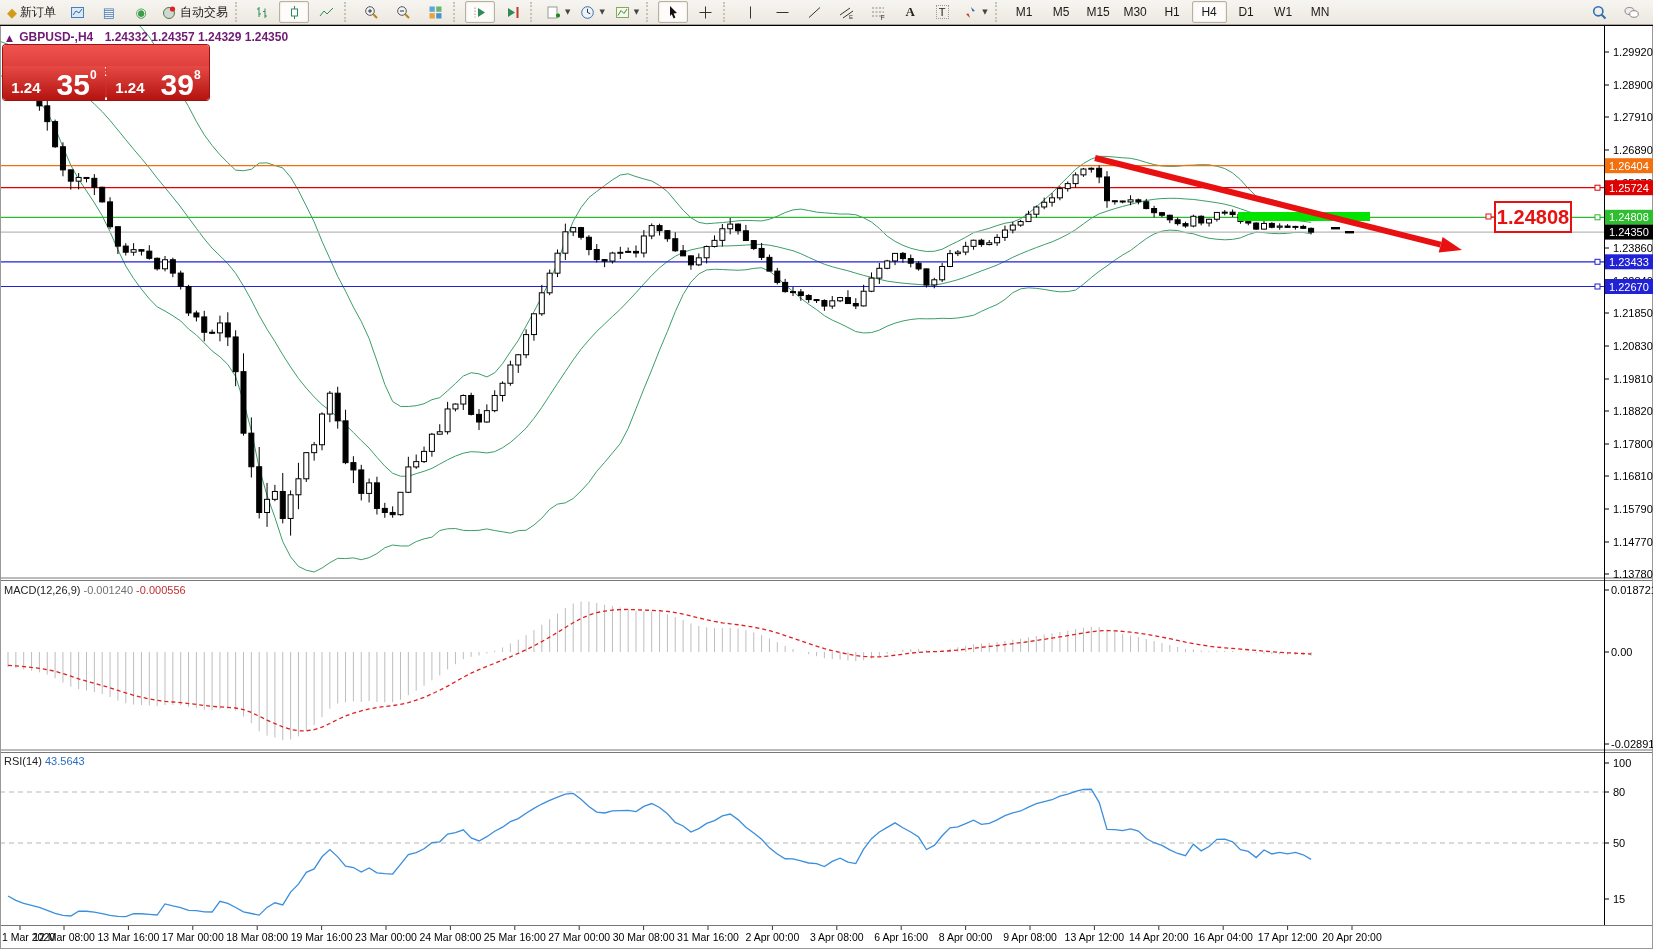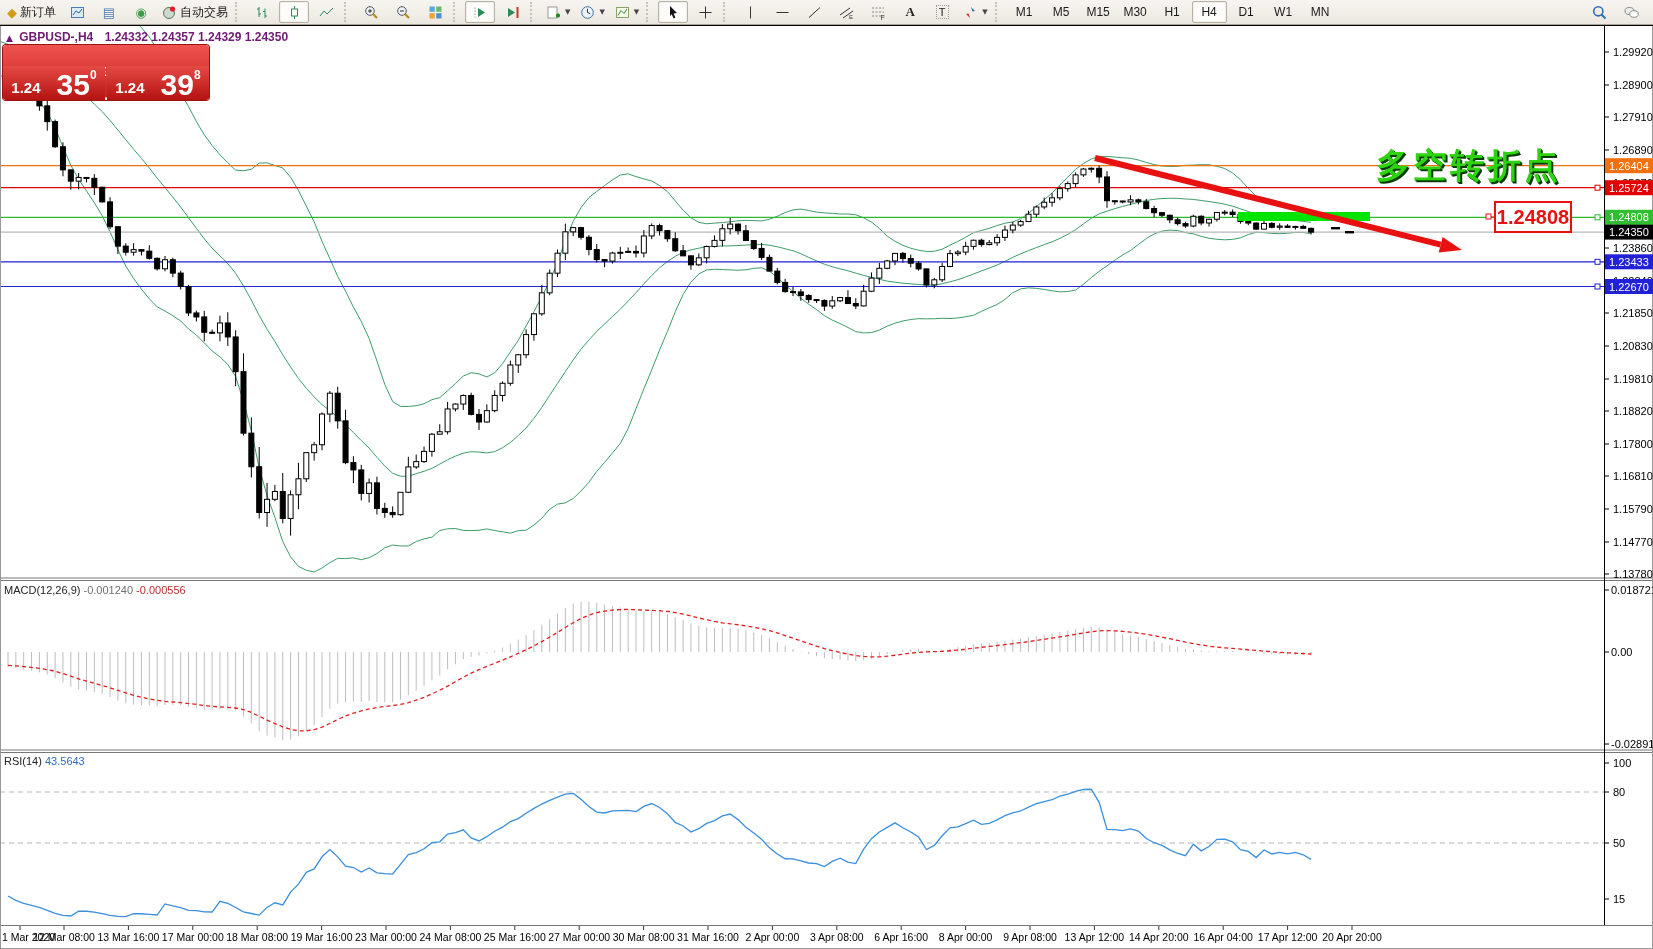--- a/index.html
+++ b/index.html
@@ -1006,14 +1006,13 @@
         <span class="tp-sup">0</span>
       </div>
       <div class="tp-price">
         <span class="tp-small">1.24</span>
         <span class="tp-big">39</span>
         <span class="tp-sup">8</span>
       </div>
     </div>
   </div>
 
-  <div id="cn-note">多空转折点</div>
 </div>
 
 </body></html>

